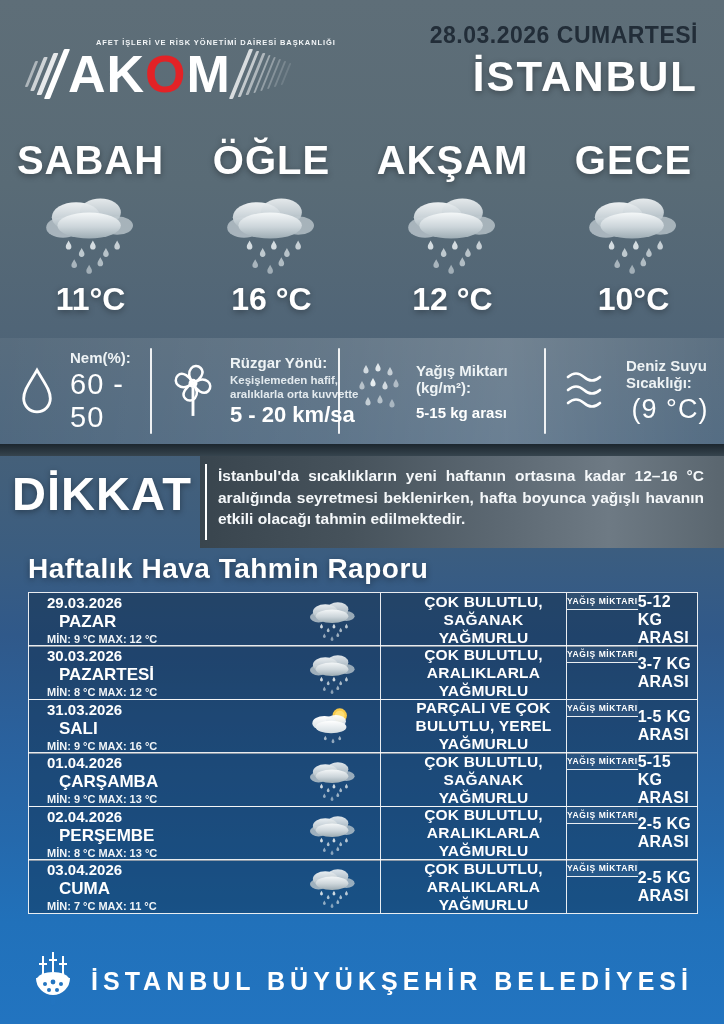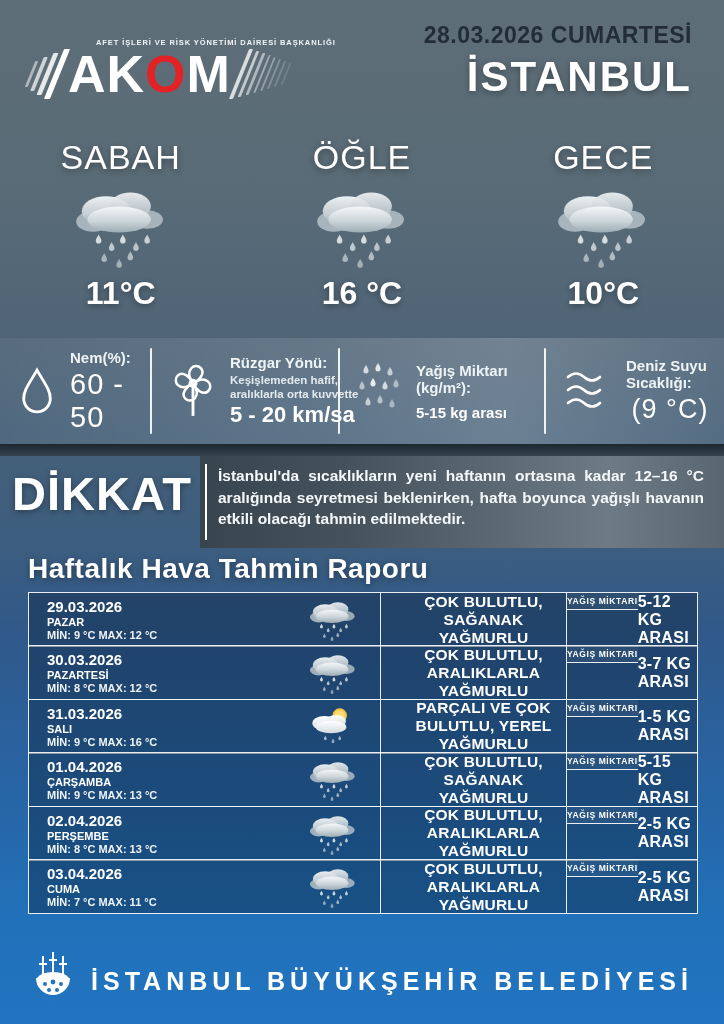--- a/index.html
+++ b/index.html
@@ -18,27 +18,27 @@
   .logo-wrap{position:absolute;left:30px;top:28px;width:360px;height:80px;}
   .dept{font-size:7.5px;font-weight:bold;letter-spacing:.9px;color:#f2f5f7;
         position:absolute;left:66px;top:10px;white-space:nowrap;}
   .logo-row{position:absolute;left:0;top:20px;display:flex;align-items:center;}
   .speed-left,.speed-right{display:flex;align-items:center;gap:4px;}
   .speed-left .bar,.speed-right .bar{background:#fff;transform:skewX(-22deg);border-radius:1px;}
   .akom{font-size:52px;font-weight:900;letter-spacing:1px;color:#fff;margin:0 8px;
         font-style:normal;line-height:1;}
   .akom .red-o{color:#e32226;}
   .speed-right{opacity:.85;}
-  .hdr-right{position:absolute;right:32px;top:22px;text-align:right;}
+  .hdr-right{position:absolute;right:26px;top:22px;text-align:right;}
   .hdr-date{font-size:23px;font-weight:800;color:#222d38;letter-spacing:.5px;}
   .hdr-city{font-size:42px;font-weight:800;color:#fff;letter-spacing:2px;margin-top:4px;}
   
   .daily{position:absolute;left:0;top:138px;width:724px;height:196px;display:flex;}
   .day-col{flex:1;display:flex;flex-direction:column;align-items:center;}
-  .period{font-size:34px;font-weight:400;letter-spacing:1px;}
+  .period{font-size:40px;font-weight:700;letter-spacing:1px;}
   .day-icon{width:112px;height:96px;margin-top:2px;}
   .temp{font-size:32px;font-weight:700;margin-top:0px;}
   
   .metrics{position:absolute;left:0;top:338px;width:724px;height:106px;
     background:linear-gradient(90deg,rgba(255,255,255,.05),rgba(255,255,255,.13) 45%,rgba(255,255,255,.20) 70%,rgba(255,255,255,.08));
     display:flex;align-items:center;}
   .metric{height:100%;display:flex;align-items:center;box-sizing:border-box;padding:0 10px;}
   .m-sep{width:2px;height:86px;background:rgba(255,255,255,.9);border-radius:1px;flex:0 0 auto;}
   .m1{width:150px;} .m2{width:186px;} .m3{width:204px;} .m4{flex:1;}
   .m-icon{flex:0 0 auto;margin:0 8px;}
@@ -62,21 +62,21 @@
   
   .weekly-title{position:absolute;left:28px;top:553px;font-size:28px;font-weight:800;letter-spacing:.5px;}
   .wtable{position:absolute;left:28px;top:592px;width:670px;}
   .wrow{display:flex;height:53px;border:1.6px solid rgba(255,255,255,.9);
     background:rgba(13,39,64,.42);margin-bottom:0;box-sizing:content-box;}
   .wrow + .wrow{margin-top:-1.6px;}
   .c-date{width:352px;display:flex;align-items:center;box-sizing:border-box;
     padding-left:18px;border-right:1.6px solid rgba(255,255,255,.9);position:relative;}
   .d-texts{display:flex;flex-direction:column;justify-content:center;}
   .d-date{font-size:15px;font-weight:800;}
-  .d-day{font-size:11px;font-weight:800;margin-top:1px;}
+  .d-day{font-size:17px;font-weight:800;margin-top:1px;margin-left:12px;}
   .d-minmax{font-size:11px;font-weight:700;margin-top:1px;color:#f0f4f7;}
   .row-icon{position:absolute;right:14px;top:3px;width:66px;height:48px;}
   .c-cond{flex:1;display:flex;align-items:center;box-sizing:border-box;padding-left:20px;
     border-right:1.6px solid rgba(255,255,255,.9);text-align:center;}
   .cond-text{font-size:15.5px;font-weight:800;letter-spacing:.2px;}
   .c-amt{width:130px;display:flex;flex-direction:row;box-sizing:border-box;}
   .amt-head{height:16px;border-bottom:1.6px solid rgba(255,255,255,.9);
     display:flex;align-items:center;justify-content:center;
     font-size:8.5px;font-weight:800;letter-spacing:.6px;background:rgba(255,255,255,.06);}
   .amt-val{flex:1;display:flex;align-items:center;justify-content:center;
@@ -171,20 +171,27 @@
     <div class="temp shadowed">11°C</div>
   </div>
   <div class="day-col">
     <div class="period shadowed">ÖĞLE</div>
     <svg class="day-icon">
         <use href="#sym-rain-cloud"></use>
       </svg>
     <div class="temp shadowed">16 °C</div>
   </div>
   <div class="day-col">
+    <div class="period shadowed">AKŞAM</div>
+    <svg class="day-icon">
+        <use href="#sym-rain-cloud"></use>
+      </svg>
+    <div class="temp shadowed">12 °C</div>
+  </div>
+  <div class="day-col">
     <div class="period shadowed">GECE</div>
     <svg class="day-icon">
         <use href="#sym-rain-cloud"></use>
       </svg>
     <div class="temp shadowed">10°C</div>
   </div>
 </div>
 
 <div class="metrics">
   <div class="metric m1">

